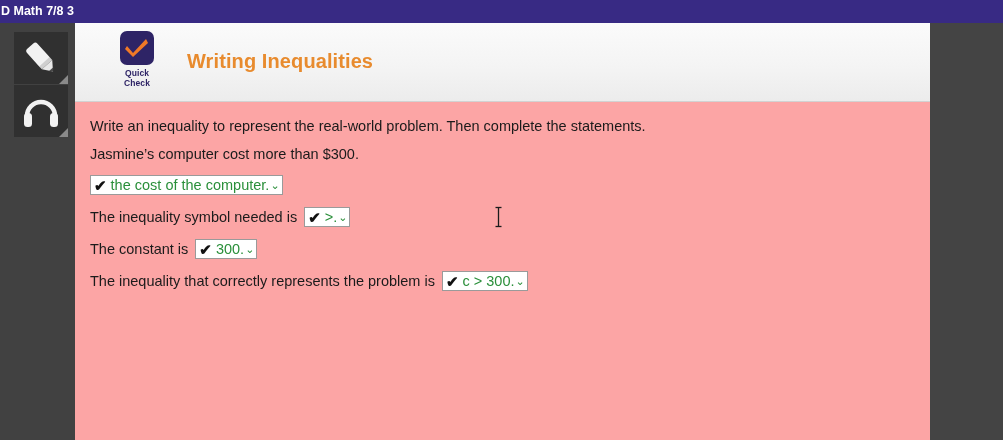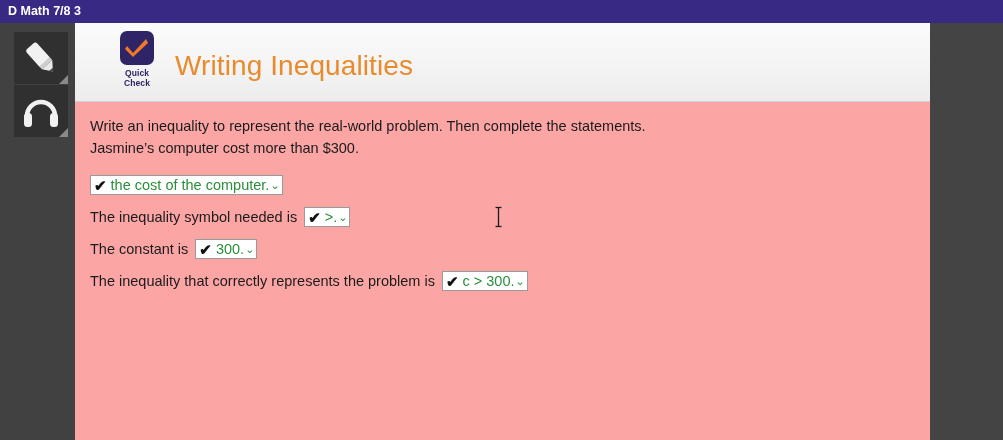--- a/index.html
+++ b/index.html
@@ -19,21 +19,21 @@
   #titlebar {
     position: absolute;
     left: 0; top: 0;
     width: 1003px;
     height: 23px;
     background: #382a84;
     color: #ffffff;
     font-size: 12.5px;
     font-weight: bold;
     line-height: 23px;
-    padding-left: 8px;
+    padding-left: 1px;
     box-sizing: border-box;
     white-space: nowrap;
     overflow: hidden;
   }
 
   
   #desktop {
     position: absolute;
     left: 0; top: 23px;
     width: 1003px;
@@ -109,43 +109,43 @@
   #logo-caption {
     margin-top: 3px;
     font-size: 8.5px;
     font-weight: bold;
     color: #2e2466;
     line-height: 10px;
     letter-spacing: 0.1px;
   }
   #lesson-title {
     position: absolute;
-    left: 100px;
+    left: 112px;
     top: 27px;
-    font-size: 28px;
-    font-weight: normal;
+    font-size: 20px;
+    font-weight: bold;
     color: #e88b2e;
     letter-spacing: 0.1px;
   }
 
   
   #content {
     position: relative;
     padding: 0;
     font-size: 14.5px;
     color: #1b1b1b;
   }
   .para {
     position: absolute;
     left: 15px;
     white-space: nowrap;
     line-height: 18px;
   }
   #line-instructions { top: 15px; }
-  #line-problem      { top: 37px; }
+  #line-problem      { top: 43px; }
 
   .statement {
     position: absolute;
     left: 15px;
     white-space: nowrap;
     line-height: 20px;
     display: flex;
     align-items: center;
   }
   #stmt-variable  { top: 73px; }

